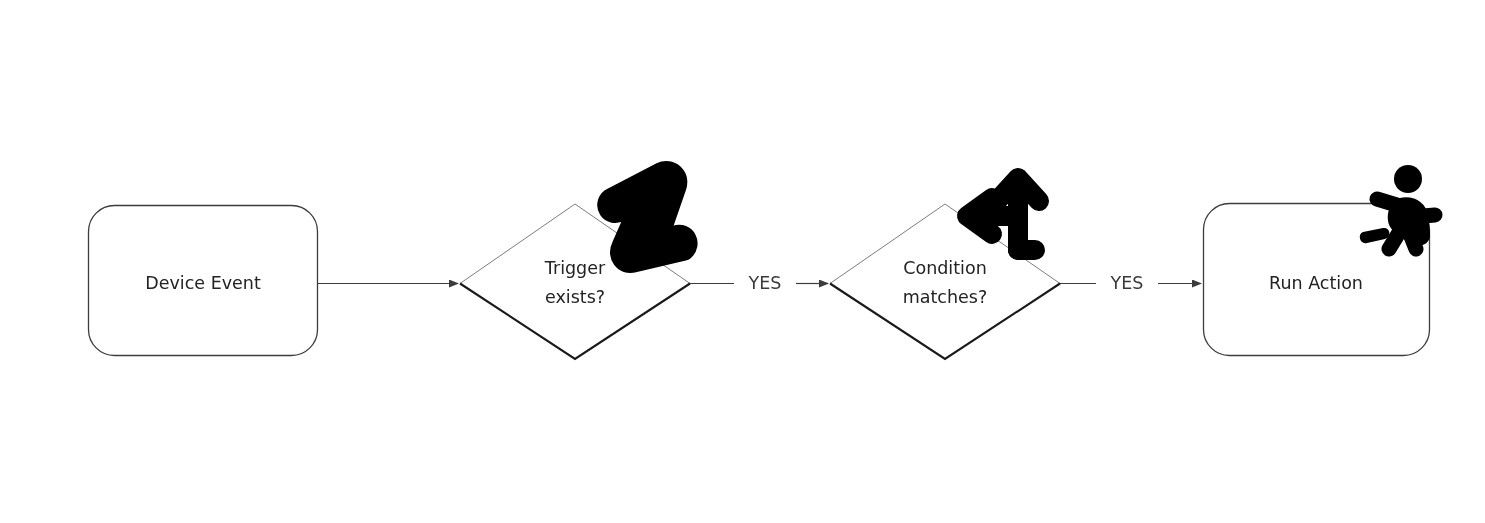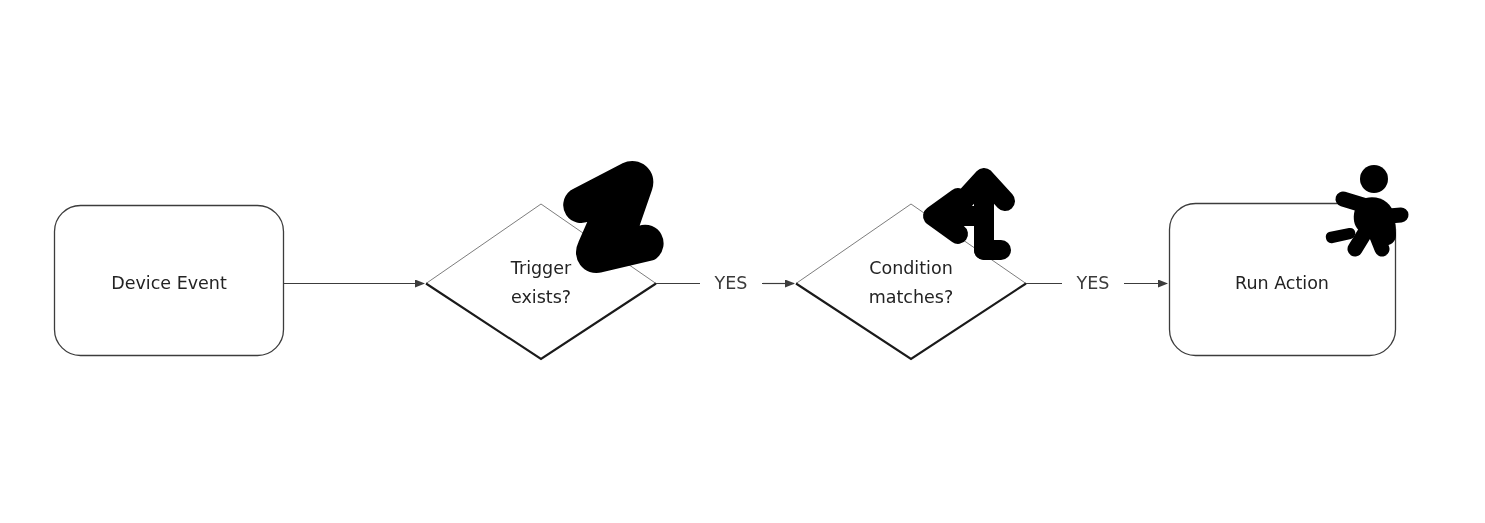--- a/index.html
+++ b/index.html
@@ -11,20 +11,21 @@
     width: 1485px;
     height: 523px;
     font-family: "DejaVu Sans", "Liberation Sans", sans-serif;
     overflow: hidden;
   }
   #canvas {
     position: relative;
     width: 1216px;
     height: 523px;
     background: #ffffff;
+    margin-left: 34px;
   }
   #flow-svg {
     position: absolute;
     top: 0;
     left: 0;
     width: 1485px;
     height: 523px;
   }
   .node-label {
     font-family: "DejaVu Sans", "Liberation Sans", sans-serif;

